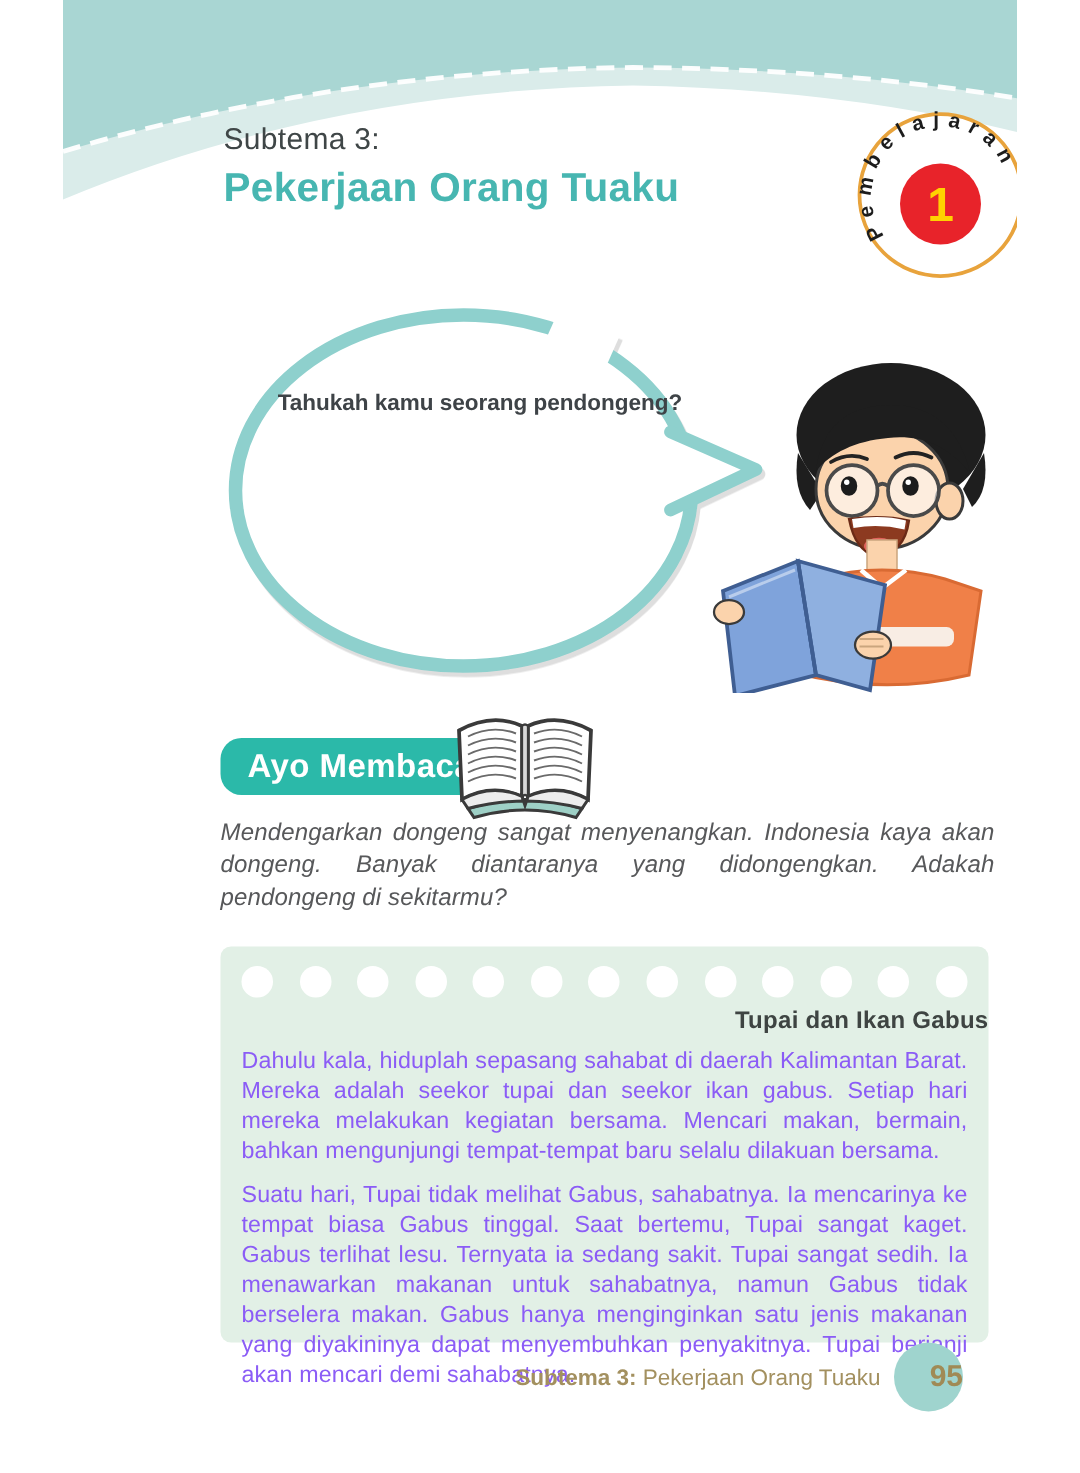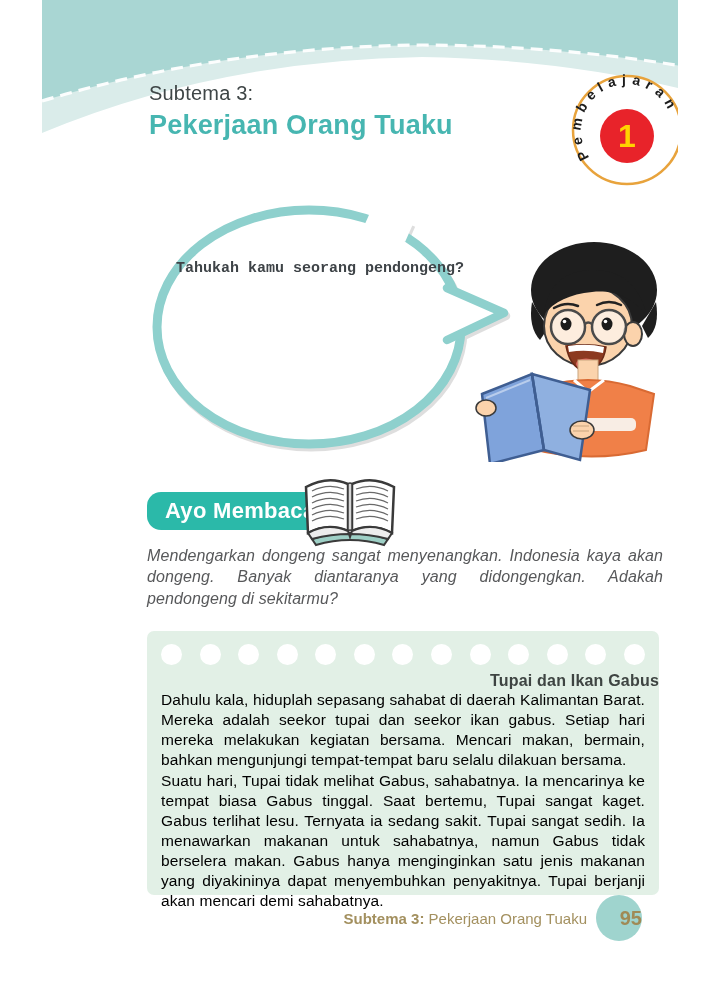--- a/index.html
+++ b/index.html
@@ -18,21 +18,21 @@
   .page-title { font-size:27px; color:#47B6B1; font-weight:700; margin-top:5px; letter-spacing:.2px; }
   .badge-svg { left:527px; top:72px; width:116px; height:116px; }
 
   
   .bubble-svg { left:95px; top:190px; width:400px; height:290px;
                 filter:drop-shadow(2px 3px 0 rgba(160,160,160,.35)); }
   .bubble-text {
     left:128px; top:258px; width:300px; text-align:center;
     font-size:15px; font-weight:700; color:#3E4347; line-height:1.42;
   }
-  .bubble-text .q { display:block; margin-bottom:2px;font-family:Liberation Mono, monospace; }
+  .bubble-text .q { display:block; margin-bottom:2px; }
   .boy-svg { left:428px; top:232px; width:235px; height:230px; }
 
   
   .chip {
     left:105px; top:492px; height:38px; padding:0 38px 0 18px;
     background:#2BB9A9; border-radius:14px;
     display:flex; align-items:center;
     color:#ffffff; font-size:22px; font-weight:700; letter-spacing:.3px;
   }
   .book-icon-svg { left:256px; top:473px; width:104px; height:78px; }
@@ -53,21 +53,21 @@
   .dots-row {
     display:flex; justify-content:space-between;
     padding:13px 14px 0 14px;
   }
   .dot { width:21px; height:21px; border-radius:50%; background:#ffffff; }
   .story-title {
     text-align:right; font-size:16px; font-weight:700; color:#3E4442;
     margin-top:7px; letter-spacing:.2px;
   }
   .story-p {
-    padding:0 14px; font-size:15.5px; color:#000000;
+    padding:0 14px; margin-top:8px; font-size:15.5px; color:#8b5cf6;
     text-align:justify; line-height:1.3; letter-spacing:.1px;
   }
 
   
   .footer {
     right:36px; top:895px; display:flex; align-items:center; gap:9px;
   }
   .footer-text { font-size:15px; color:#A3905F; }
   .footer-text b { font-weight:700; }
   .page-circle {

